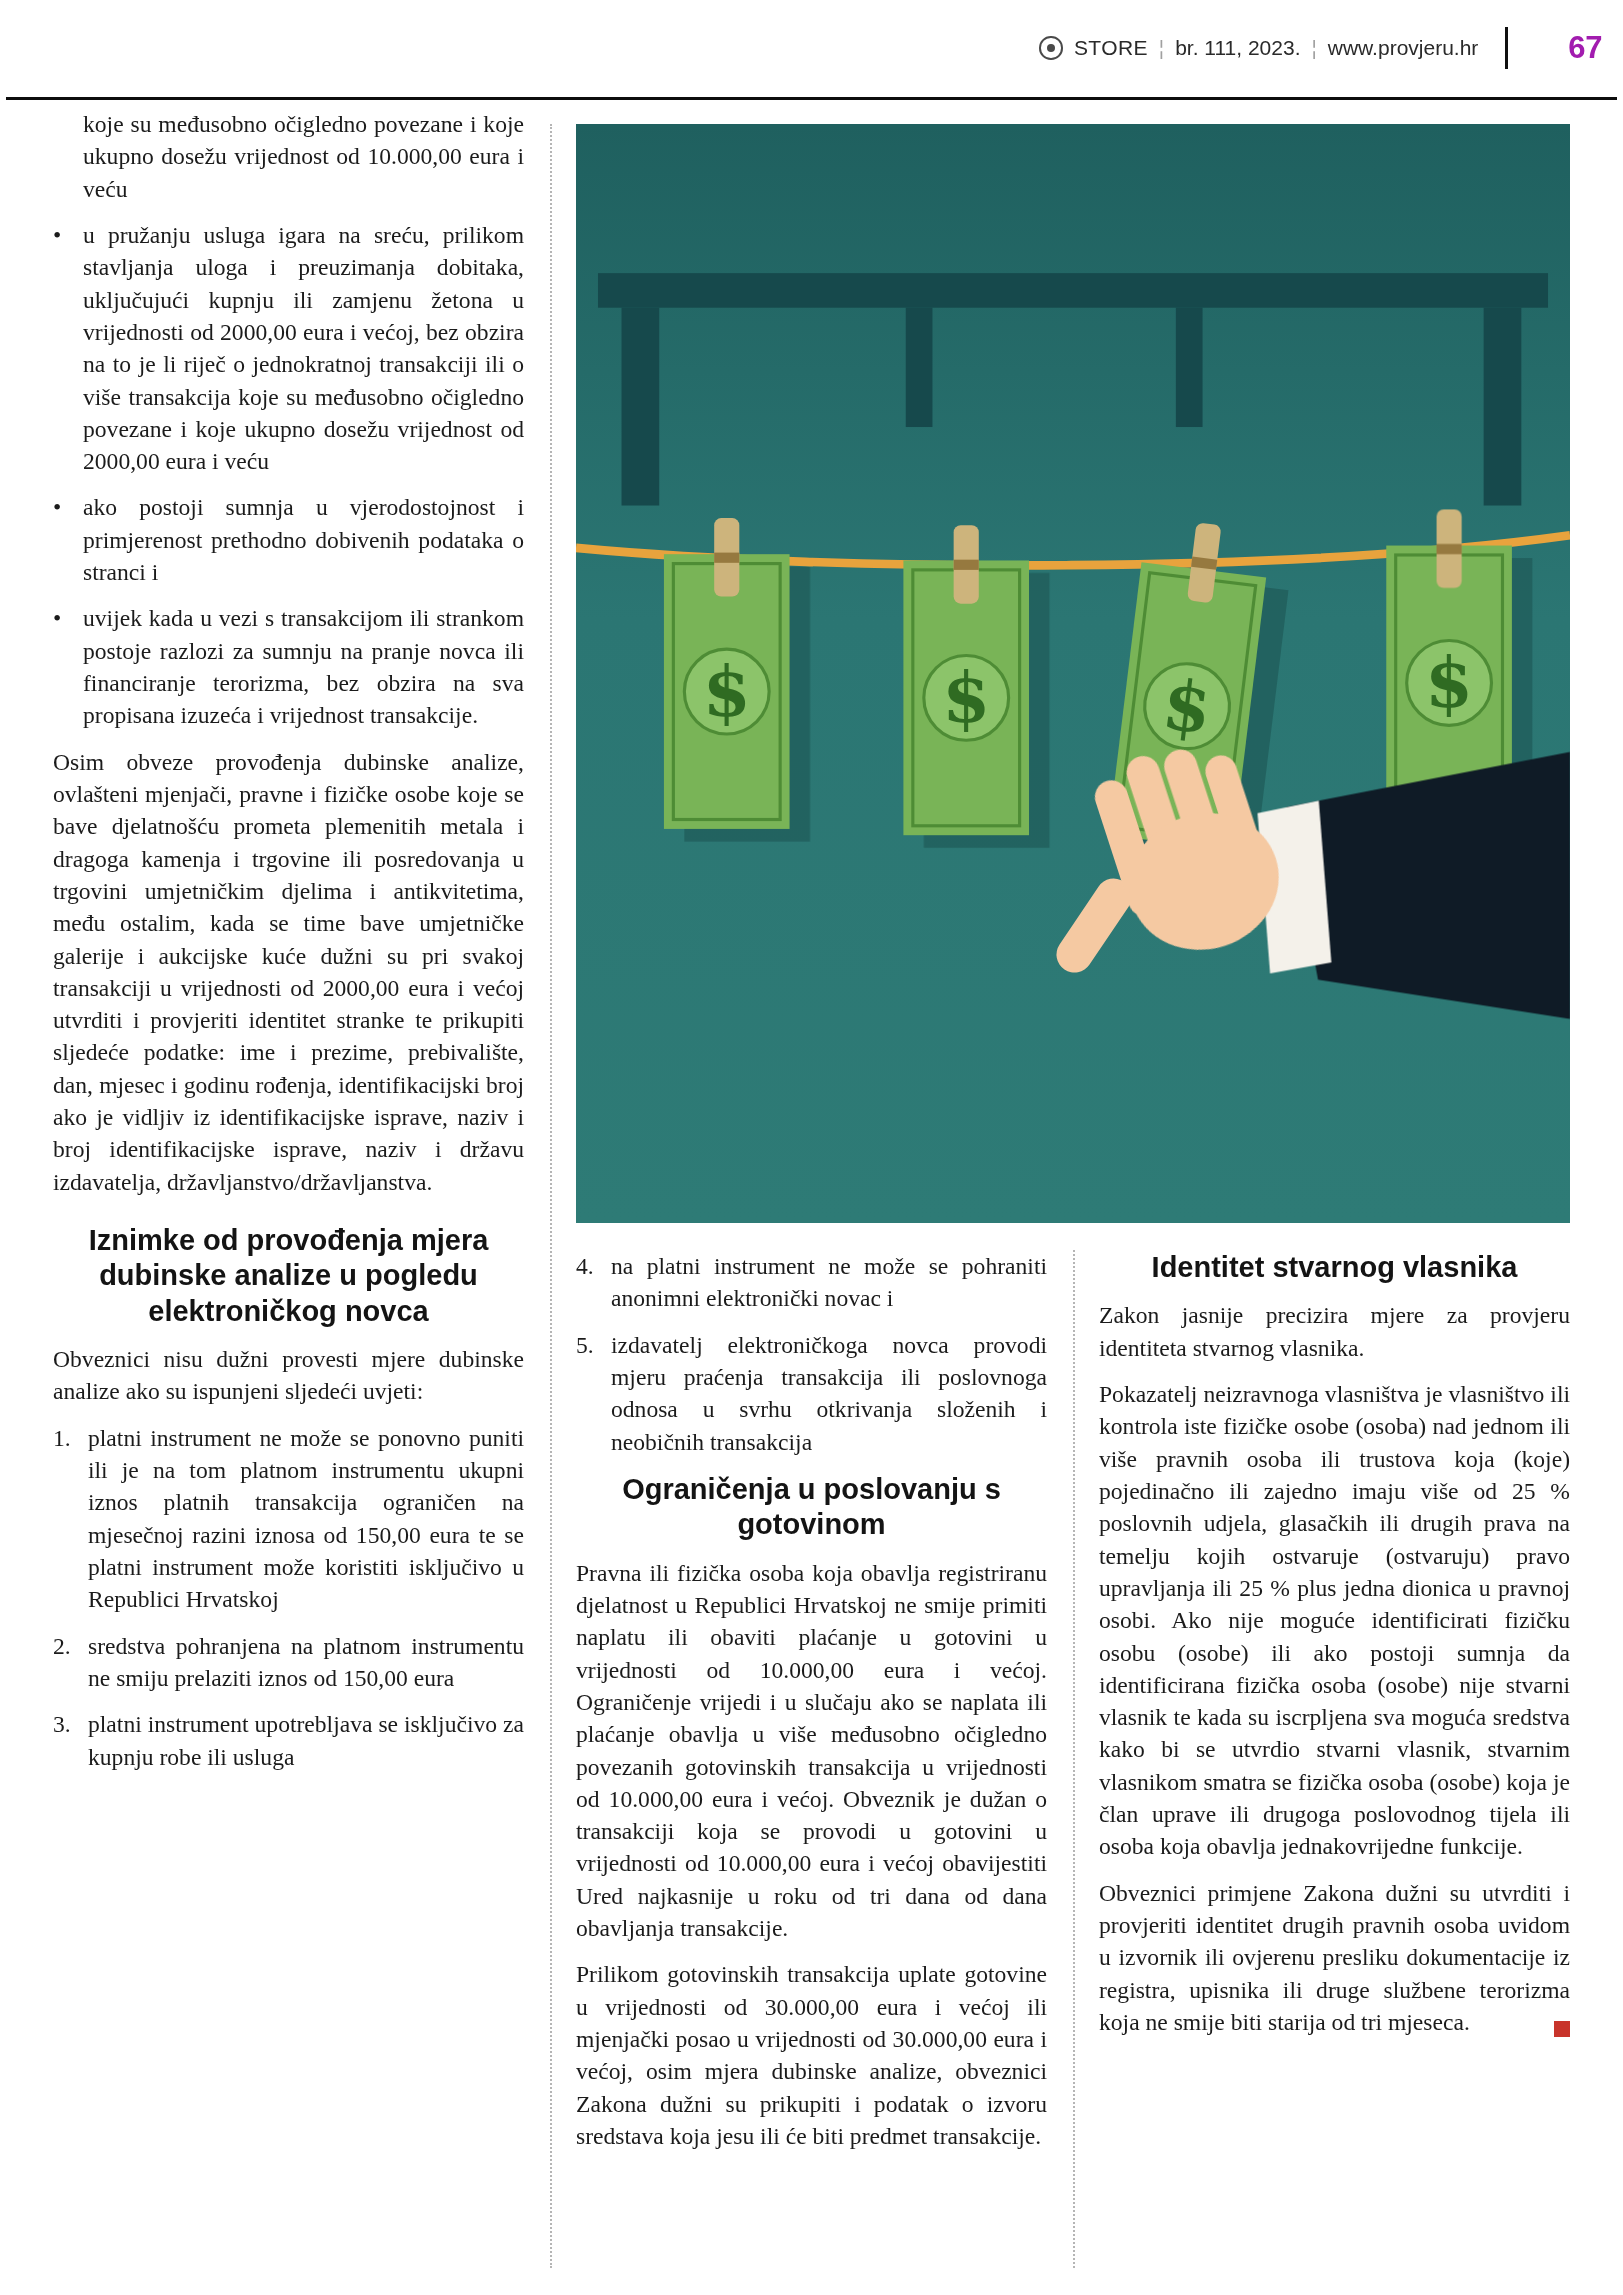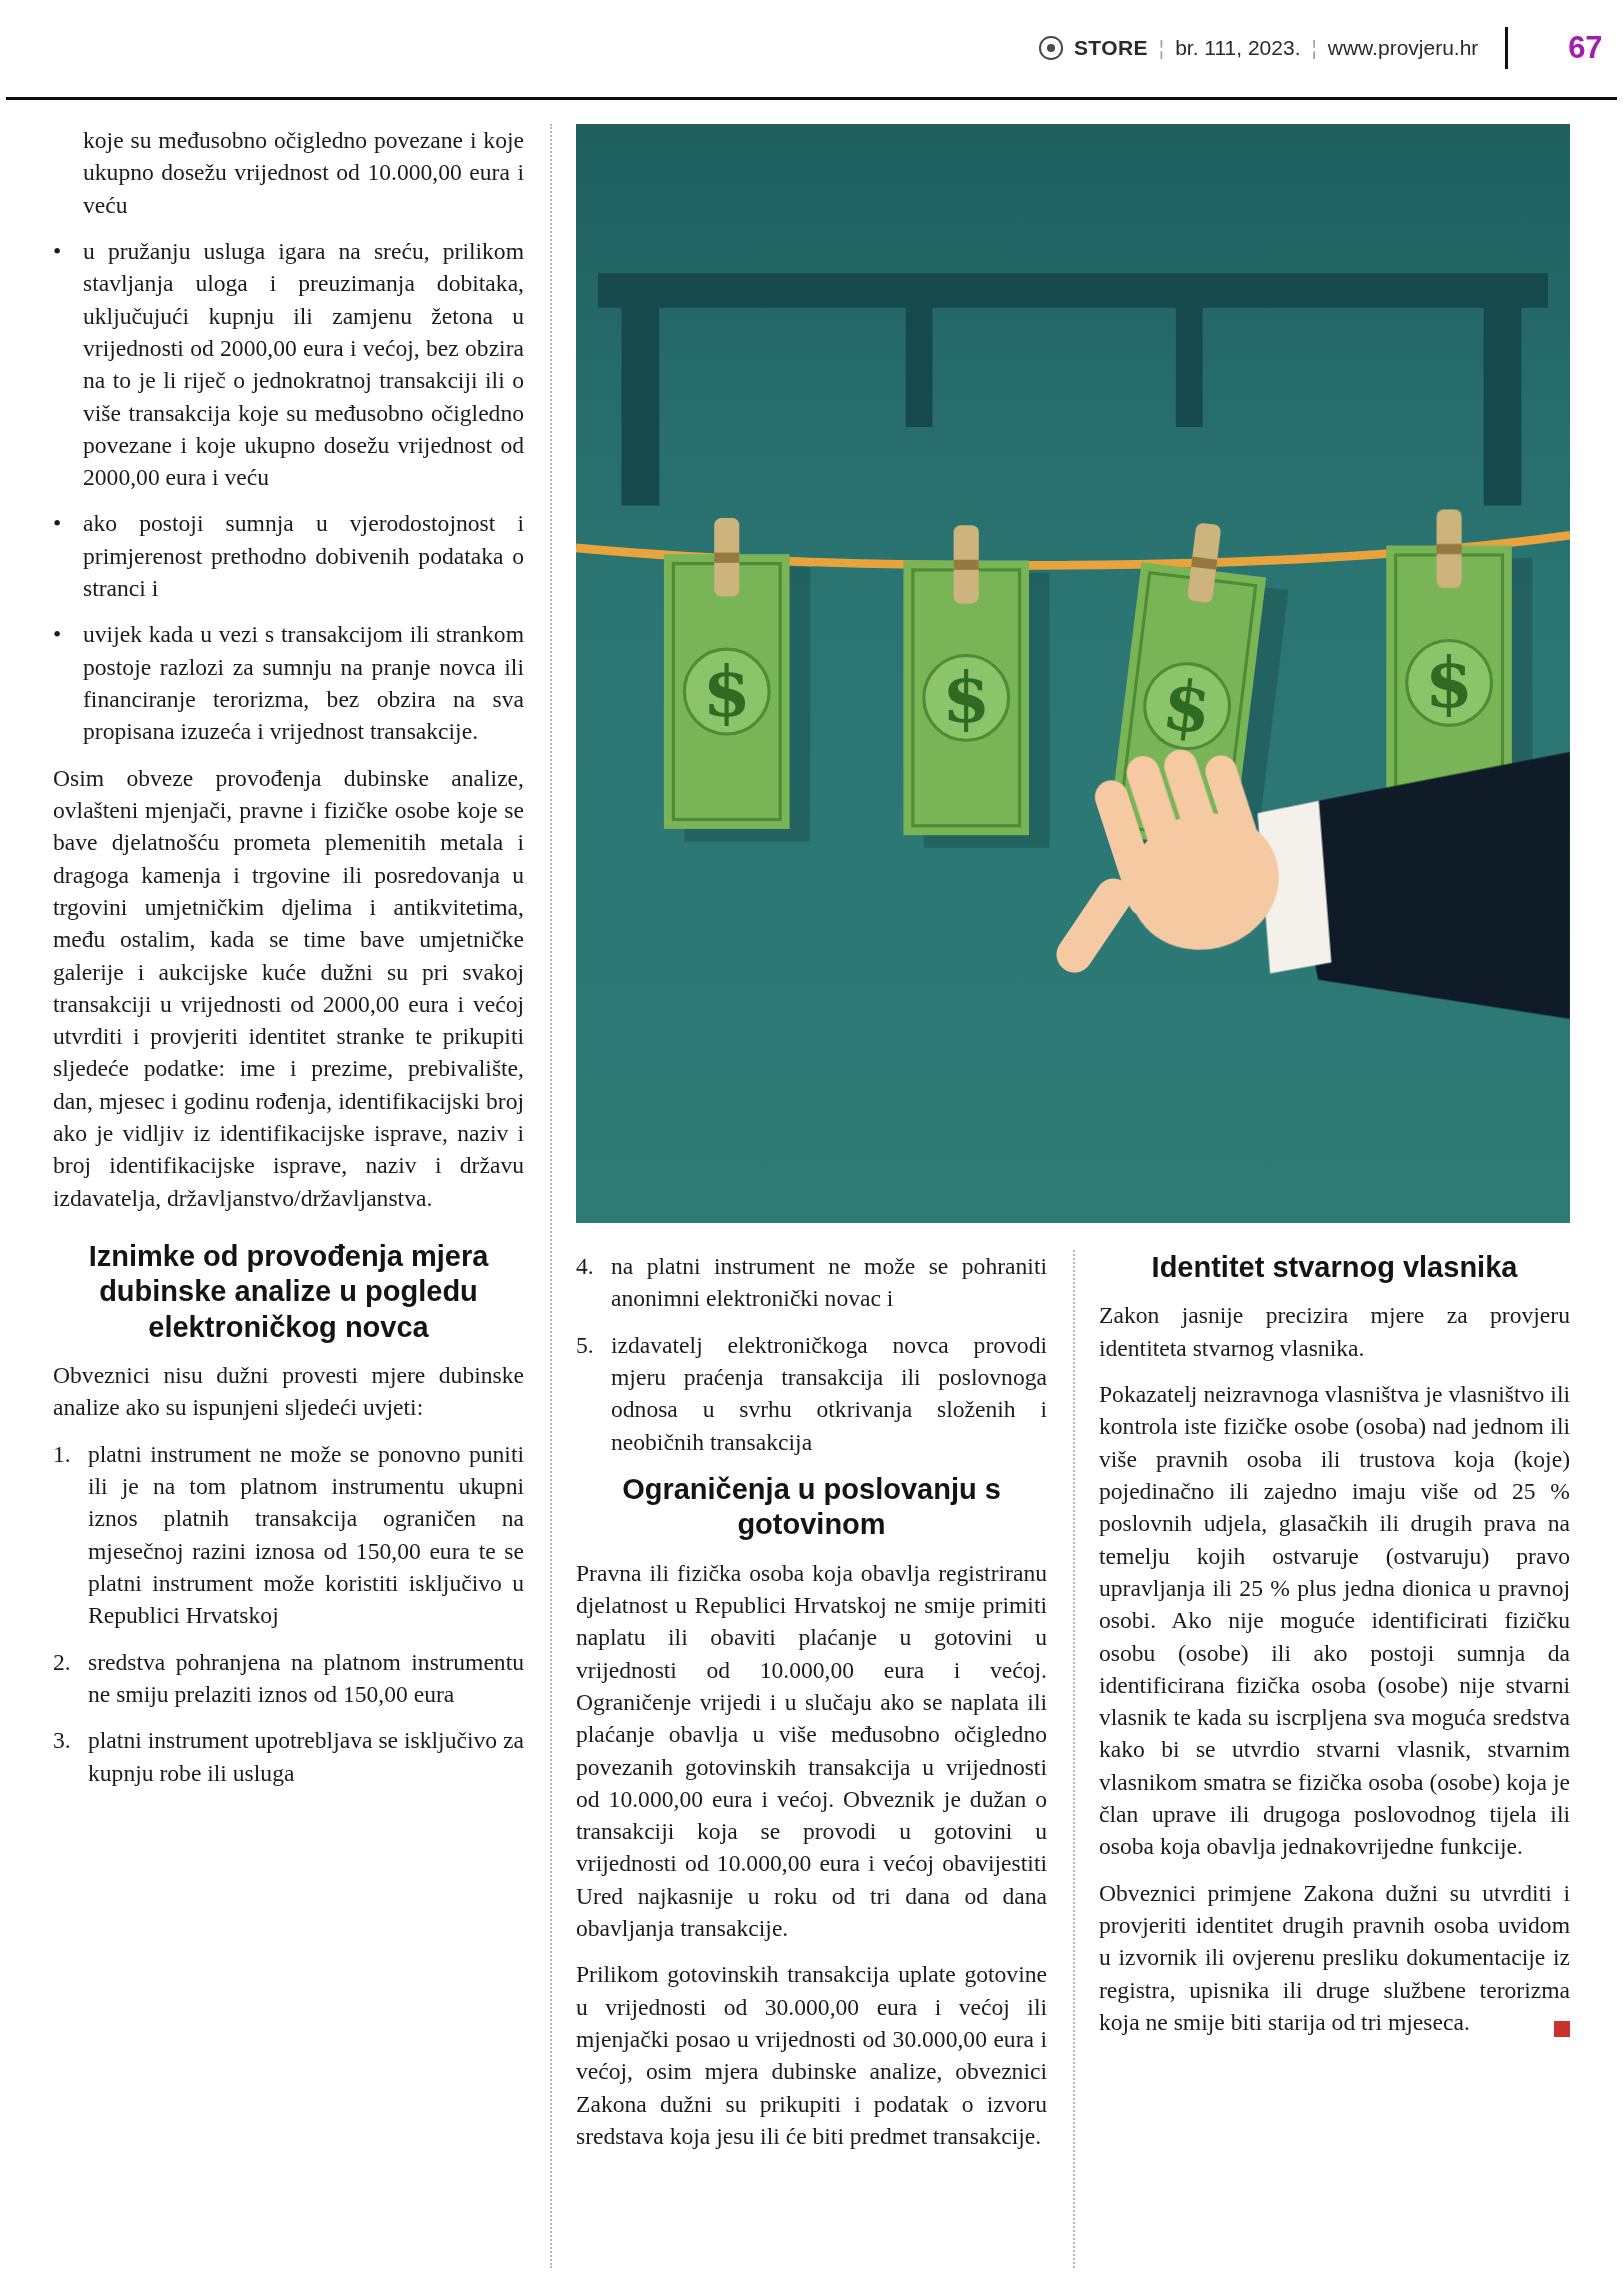--- a/index.html
+++ b/index.html
@@ -14,34 +14,34 @@
     position:absolute; top:27px; right:20.4px;
     display:flex; align-items:center;
     font-family:"Liberation Sans", sans-serif;
   }
   .brandline { display:flex; align-items:center; gap:11px; font-size:21px; color:#2a2a2a; }
   .logo-circle {
     width:23.6px; height:23.6px; border:2.4px solid #4a4a4a; border-radius:50%;
     display:inline-flex; align-items:center; justify-content:center; box-sizing:border-box;
   }
   .logo-dot { width:7.9px; height:7.9px; background:#4a4a4a; border-radius:50%; }
-  .brand { font-weight:bold; letter-spacing:0.4px; }
+  .brand { font-weight:normal; letter-spacing:0.4px; }
   .sep { color:#a0a0a0; font-size:20.4px; }
   .site { color:#2a2a2a; }
   .pagenum-bar { width:2.4px; height:42px; background:#101010; margin:0 20.4px 0 27px; }
   .pagenum { font-size:31px; font-weight:bold; color:#a21caf;margin-left:40px; }
 
   .rule { position:absolute; top:97px; left:6.3px; right:6.3px; height:3.1px; background:#0d0d0d; }
 
   
   .col {
     position:absolute; width:471px;
     font-size:23.6px; line-height:1.37; text-align:justify;
   }
-  .col-left  { left:53px;   top:124px; }
+  .col-left  { left:53px;   top:108px; }
   .col-mid   { left:576px;  top:1250px; }
   .col-right { left:1099px; top:1250px; }
 
   .col p { margin:0 0 14px 0; }
   .cont { padding-left:30px; }
 
   .bullet { display:flex; margin-bottom:14px; }
   .bullet .b { width:30px; flex:none; }
   .bullet p { margin:0; flex:1; }
 

